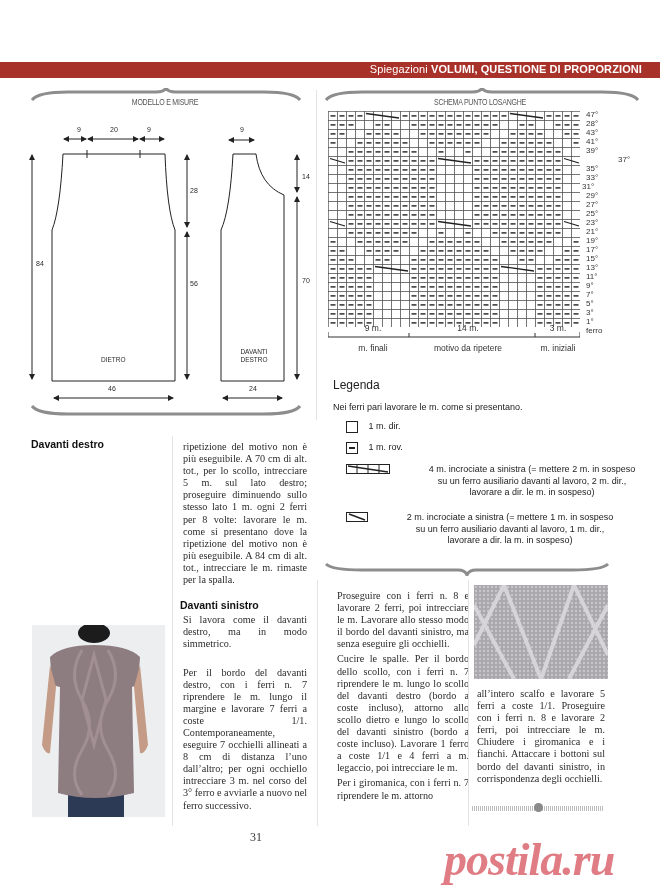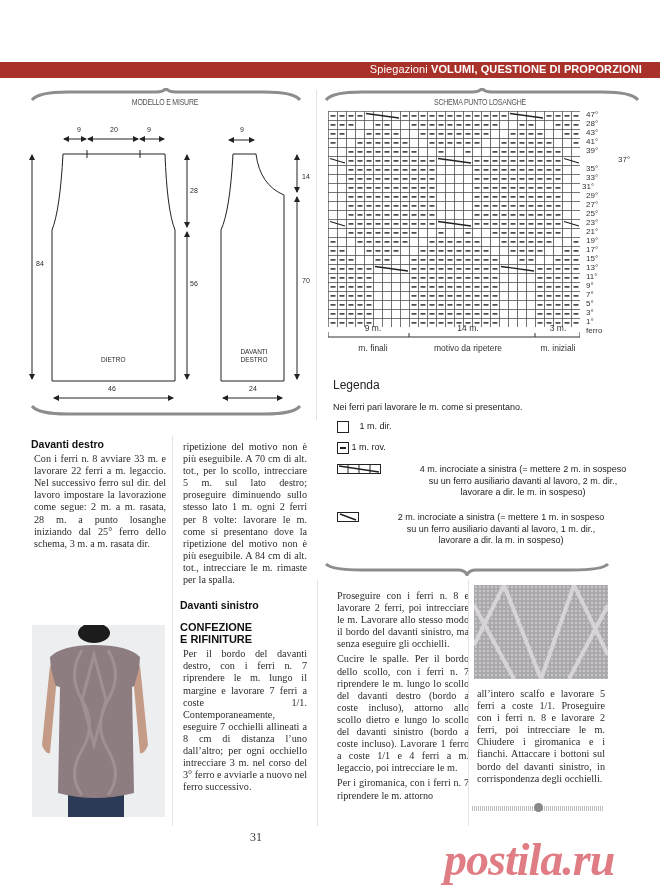--- a/index.html
+++ b/index.html
@@ -11,21 +11,21 @@
   .brace svg{display:block;}
   .sec-title{position:absolute;font-family:"Liberation Sans Narrow","Liberation Sans",sans-serif;font-size:9px;color:#555;letter-spacing:-0.3px;text-align:center;transform:scaleX(0.78);transform-origin:center;}
   .vdivider{position:absolute;left:316px;top:90px;width:1px;height:330px;background:#e2e2e2;}
   .schem{position:absolute;left:20px;top:115px;}
   .chart{position:absolute;left:328px;top:111px;}
   .grid{position:absolute;left:0;top:0;}
   .rowlbl{position:absolute;font-family:"Liberation Sans",sans-serif;font-size:8px;color:#333;}
   .brk{position:absolute;font-size:8.5px;color:#333;text-align:center;}
   .legend{position:absolute;left:333px;top:378px;width:300px;font-size:9px;color:#222;}
   .legend .lt{font-size:12px;}
-  .legend .li{position:absolute;left:4px;text-align:center;}
+  .legend .li{position:absolute;left:13px;text-align:center;}
   .col{position:absolute;font-family:"Liberation Sans",sans-serif;font-size:10.2px;line-height:12.1px;color:#2b2b2b;text-align:justify;}
   .col h4{margin:0;font-size:10.5px;font-weight:bold;color:#111;}
   .col p{margin:3px;font-family:Liberation Serif, serif;}
   .col .gap{height:10px;}
   .col h3{margin:0;font-size:11px;font-weight:bold;color:#111;line-height:12px;}
   .photo{position:absolute;overflow:hidden;}
   .pagenum{position:absolute;left:246px;top:830px;width:20px;text-align:center;font-family:"Liberation Serif",serif;font-size:12px;color:#333;}
   .watermark{position:absolute;left:444px;top:833px;font-family:"Liberation Serif",serif;font-style:italic;font-weight:bold;font-size:46px;color:#e07c84;letter-spacing:-1px;}
   .scrollind{position:absolute;left:472px;top:806px;width:132px;height:5px;background:repeating-linear-gradient(90deg,#bdbdbd 0 1px,#fff 1px 2px);}
   .scrollind .knob{position:absolute;left:62px;top:-3px;width:9px;height:9px;border-radius:50%;background:#8a8a8a;}
@@ -1310,21 +1310,21 @@
 
 <div class="legend">
   <div class="lt">Legenda</div>
   <div style="position:absolute;top:24px;">Nei ferri pari lavorare le m. come si presentano.</div>
   <div class="li" style="top:43px;">
     <span style="display:inline-block;width:10px;height:10px;border:1px solid #222;vertical-align:middle;"></span>
     <span style="margin-left:8px;">1 m. dir.</span>
   </div>
   <div class="li" style="top:64px;">
     <span style="display:inline-block;width:10px;height:10px;border:1px solid #222;vertical-align:middle;position:relative;"><span style="position:absolute;left:2px;top:4px;width:6px;height:1.5px;background:#222;"></span></span>
-    <span style="">1 m. rov.</span>
+    <span style="margin-left:8px;">1 m. rov.</span>
   </div>
   <div class="li" style="top:86px;width:320px;">
     <svg width="44" height="10" style="position:absolute;left:0;top:0;">
         <g stroke="#222" fill="none" stroke-width="1">
           <rect x="0.5" y="0.5" width="43" height="9"></rect>
           <line x1="11" y1="0" x2="11" y2="10"></line>
           <line x1="22" y1="0" x2="22" y2="10"></line>
           <line x1="33" y1="0" x2="33" y2="10"></line>
           <line x1="2" y1="2" x2="42" y2="8" stroke-width="1.4"></line>
         </g>
@@ -1351,21 +1351,20 @@
 </div>
 
 <div class="brace" style="left:322px;top:562px;width:290px;">
   <svg width="290" height="14" viewBox="0 0 290 14">
       <path d="M4 2 Q10 8 40 8 L136 8 Q143 8 145 13 Q147 8 154 8 L250 8 Q280 8 286 2" fill="none" stroke="#8d8d8d" stroke-width="3"></path>
     </svg>
 </div>
 
 <div class="col" style="left:31px;top:438px;width:138px;">
   <h4>Davanti destro</h4>
-  <p>Con i ferri n. 8 avviare 33 m. e lavorare 22 ferri a m. legaccio. Nel successivo ferro sul dir. del lavoro impostare la lavorazione come segue: 2 m. a m. rasata, 28 m. a punto losanghe iniziando dal 25° ferro dello schema, 3 m. a m. rasata dir.</p>
 </div>
 <div class="colrule" style="left:172px;top:436px;height:390px;"></div>
 
 <div class="photo" style="left:32px;top:625px;width:133px;height:192px;">
   <svg width="133" height="192" viewBox="0 0 133 192">
     <rect width="133" height="192" fill="#eceef0"></rect>
     <ellipse cx="62" cy="8" rx="16" ry="10" fill="#1c1c1c"></ellipse>
     <rect x="36" y="170" width="56" height="22" fill="#2c3a55"></rect>
     <path d="M18 32 Q30 20 62 20 Q96 20 108 32 L106 60 L100 62 L102 168 Q62 178 26 168 L28 62 L20 60 Z" fill="#8d7c80"></path>
     <path d="M18 40 L10 120 Q14 130 18 128 L24 62 Z M108 40 L116 120 Q112 130 108 128 L102 62 Z" fill="#c49b86"></path>
@@ -1374,22 +1373,22 @@
       <path d="M76 25 Q91 50 76 75 Q61 100 76 125 Q91 150 76 170"></path>
       <path d="M62 30 L50 75 L62 120 L74 75 Z"></path>
     </g>
   </svg>
 </div>
 
 <div class="col" style="left:180px;top:438px;width:130px;">
   <p>ripetizione del motivo non è più eseguibile. A 70 cm di alt. tot., per lo scollo, intrecciare 5 m. sul lato destro; proseguire diminuendo sullo stesso lato 1 m. ogni 2 ferri per 8 volte: lavorare le m. come si presentano dove la ripetizione del motivo non è più eseguibile. A 84 cm di alt. tot., intrecciare le m. rimaste per la spalla.</p>
   <div class="gap"></div>
   <h4>Davanti sinistro</h4>
+  <p>Si lavora come il davanti destro, ma in modo simmetrico.</p>
   <div class="gap"></div>
-  <h3><span>CONFEZIONE</span><br><span>E RIFINITURE</span></h3>
   <p>Per il bordo del davanti destro, con i ferri n. 7 riprendere le m. lungo il margine e lavorare 7 ferri a coste 1/1. Contemporaneamente, eseguire 7 occhielli allineati a 8 cm di distanza l’uno dall’altro; per ogni occhiello intrecciare 3 m. nel corso del 3° ferro e avviarle a nuovo nel ferro successivo.</p>
 </div>
 <div class="colrule" style="left:317px;top:580px;height:246px;"></div>
 
 <div class="col" style="left:334px;top:587px;width:138px;">
   <p>Proseguire con i ferri n. 8 e lavorare 2 ferri, poi intrecciare le m. Lavorare allo stesso modo il bordo del davanti sinistro, ma senza eseguire gli occhielli.</p>
   <p>Cucire le spalle. Per il bordo dello scollo, con i ferri n. 7 riprendere le m. lungo lo scollo del davanti destro (bordo a coste incluso), attorno allo scollo dietro e lungo lo scollo del davanti sinistro (bordo a coste incluso). Lavorare 1 ferro a coste 1/1 e 4 ferri a m. legaccio, poi intrecciare le m.</p>
   <p>Per i giromanica, con i ferri n. 7 riprendere le m. attorno</p>
 </div>
 <div class="colrule" style="left:468px;top:580px;height:246px;"></div>

